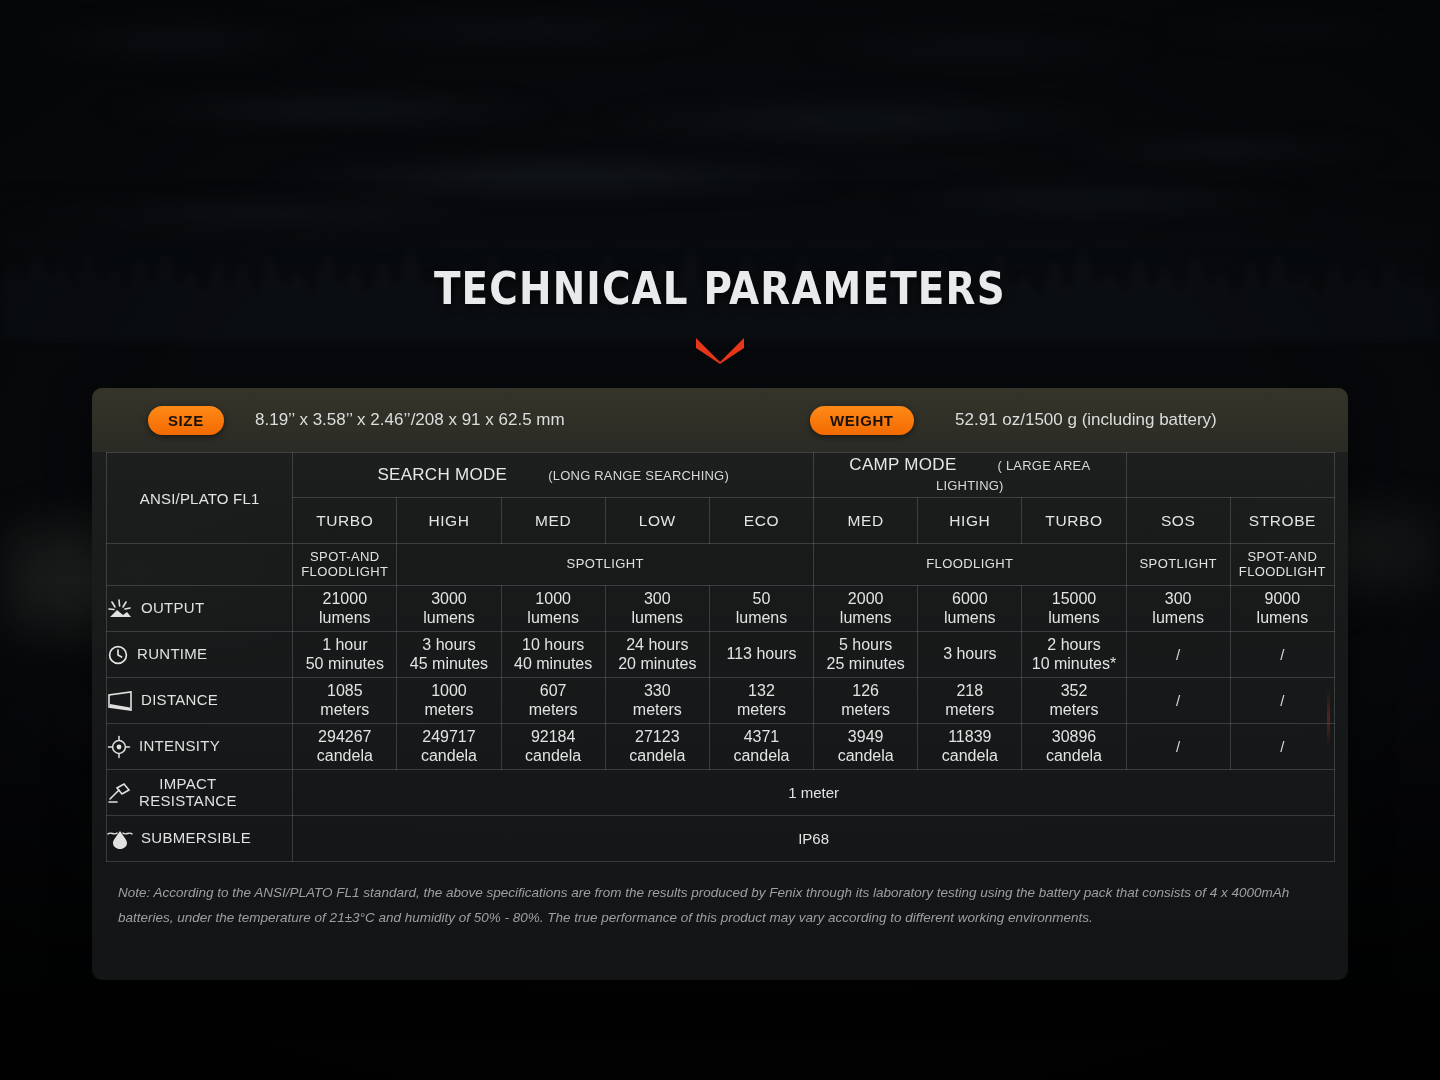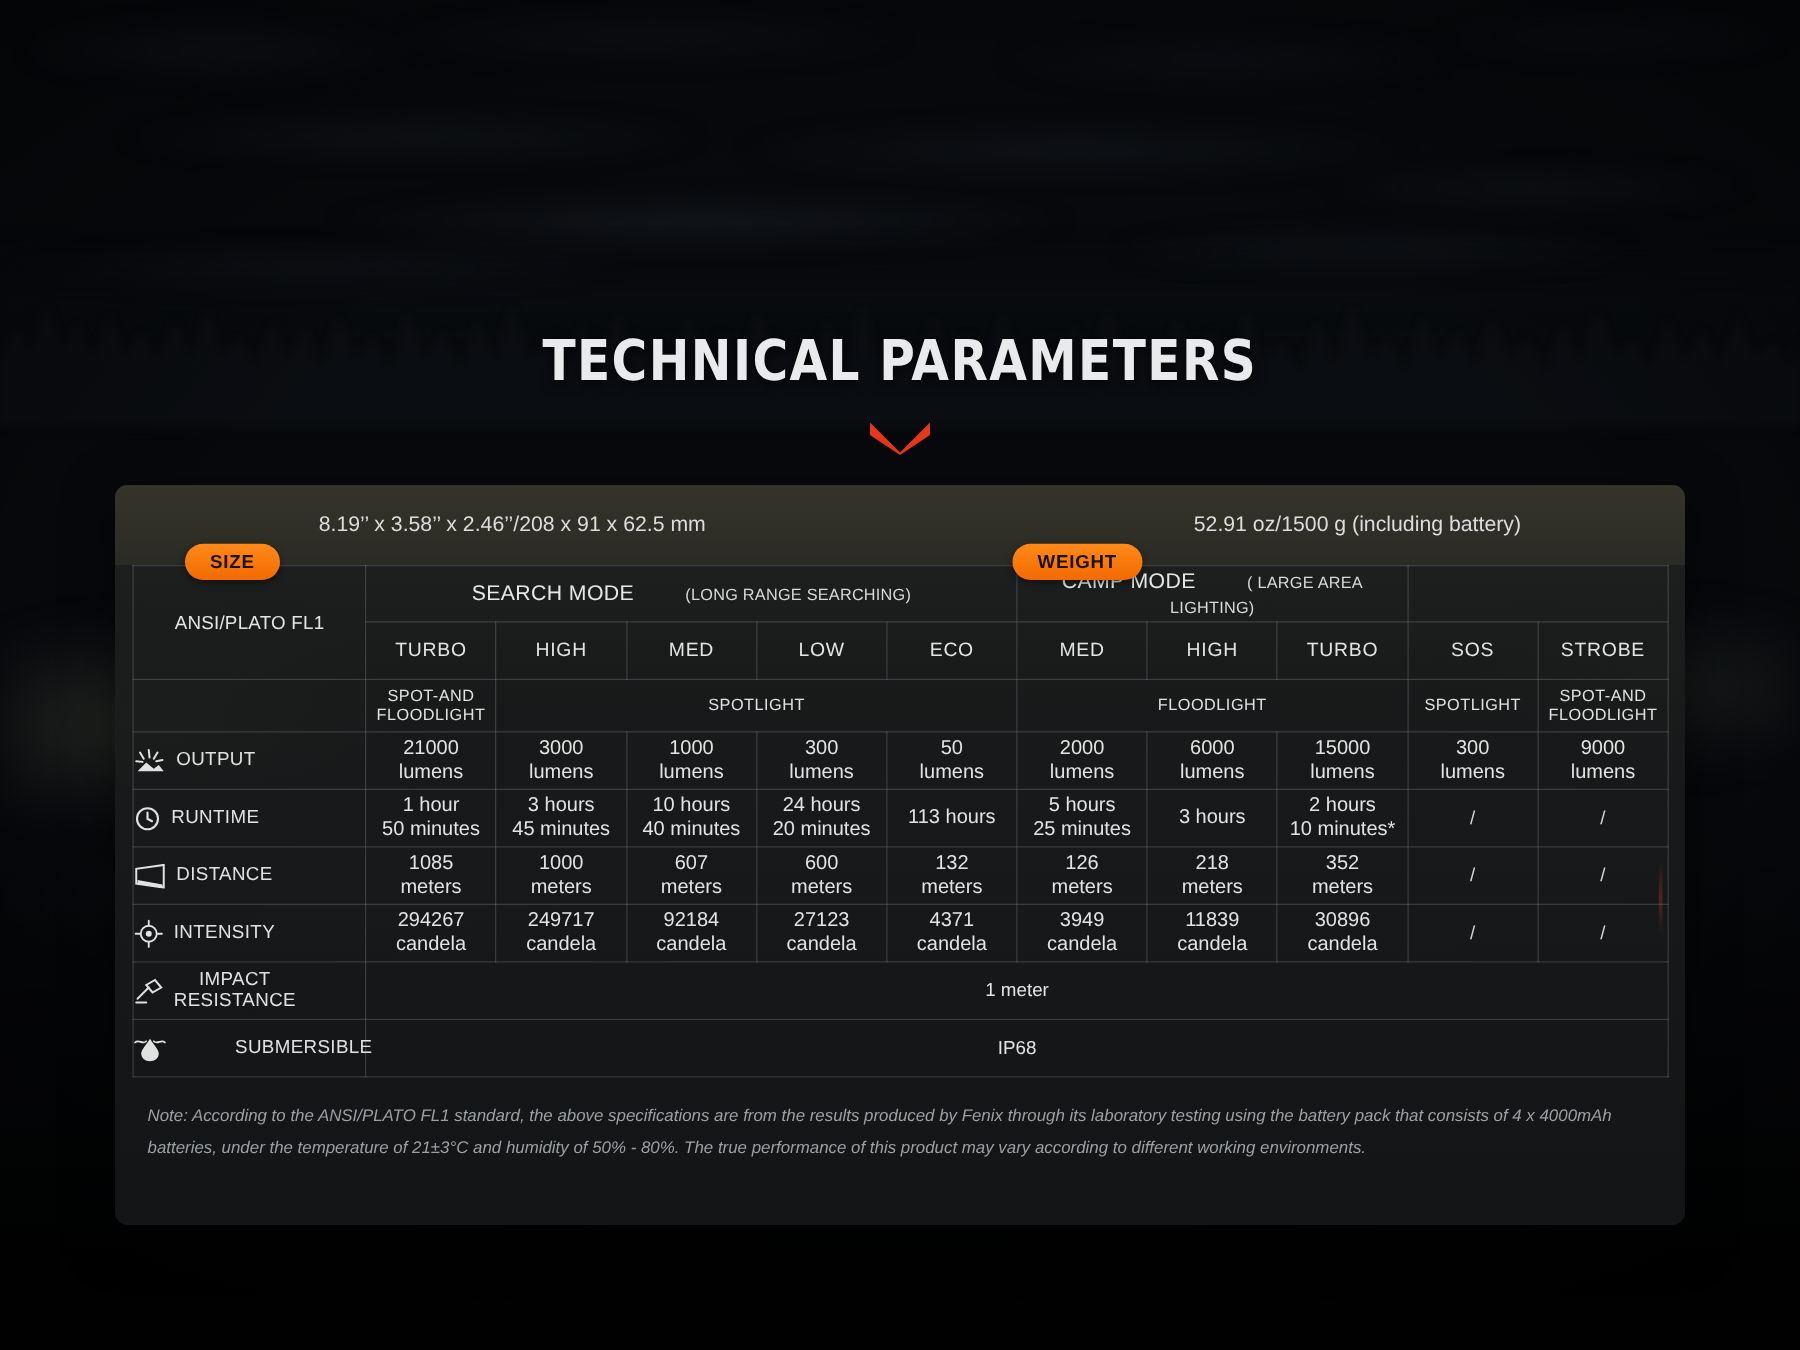--- a/index.html
+++ b/index.html
@@ -118,21 +118,20 @@
   .pill {
     position: absolute;
     background: linear-gradient(180deg, #ff8a18 0%, #f36a00 100%);
     color: #1a1208;
     font-size: 15px;
     font-weight: bold;
     letter-spacing: .6px;
     border-radius: 16px;
     padding: 6px 20px;
     box-shadow: 0 2px 6px rgba(0,0,0,0.45);
-    margin-top: 29px;
   }
   #pill-size { left: 56px; top: 18px; }
   #pill-weight { left: 718px; top: 18px; }
   .topval {
     position: absolute;
     color: #dcdedd;
     font-size: 17px;
     top: 22px;
   }
   #val-size { left: 163px; }
@@ -407,21 +406,21 @@
               </span>
               <span class="label-text" style="white-space: pre-line;">DISTANCE</span>
             </div>
           </td>
           <td class="cellval" style="white-space: pre-line;">1085
 meters</td>
           <td class="cellval" style="white-space: pre-line;">1000
 meters</td>
           <td class="cellval" style="white-space: pre-line;">607
 meters</td>
-          <td class="cellval" style="white-space: pre-line;">600
+          <td class="cellval" style="white-space: pre-line;">330
 meters</td>
           <td class="cellval" style="white-space: pre-line;">132
 meters</td>
           <td class="cellval" style="white-space: pre-line;">126
 meters</td>
           <td class="cellval" style="white-space: pre-line;">218
 meters</td>
           <td class="cellval" style="white-space: pre-line;">352
 meters</td>
           <td class="slash">/</td>
@@ -486,21 +485,21 @@
         <tr class="rowsingle">
           <td class="label-cell">
             <div class="label-inner">
               <span class="icon">
                 <svg width="26" height="22" viewBox="0 0 26 22">
                   <path d="M13,3 C9,9 6,12 6,15 C6,18.5 9.3,21 13,21 C16.7,21 20,18.5 20,15 C20,12 17,9 13,3 Z" fill="#e0e1e0"></path>
                   <path d="M1,6 C4,3 7,8 10,5" fill="none" stroke="#e0e1e0" stroke-width="1.4" stroke-linecap="round"></path>
                   <path d="M16,5 C19,8 22,3 25,6" fill="none" stroke="#e0e1e0" stroke-width="1.4" stroke-linecap="round"></path>
                 </svg>
               </span>
-              <span class="label-text" style="white-space: pre-line; margin-left: 47px;">SUBMERSIBLE</span>
+              <span class="label-text" style="white-space: pre-line;">SUBMERSIBLE</span>
             </div>
           </td>
           <td colspan="10" class="wide-val">IP68</td>
         </tr>
       </tbody>
     </table>
 
     <div class="edge-hint"></div>
   </div>
 

